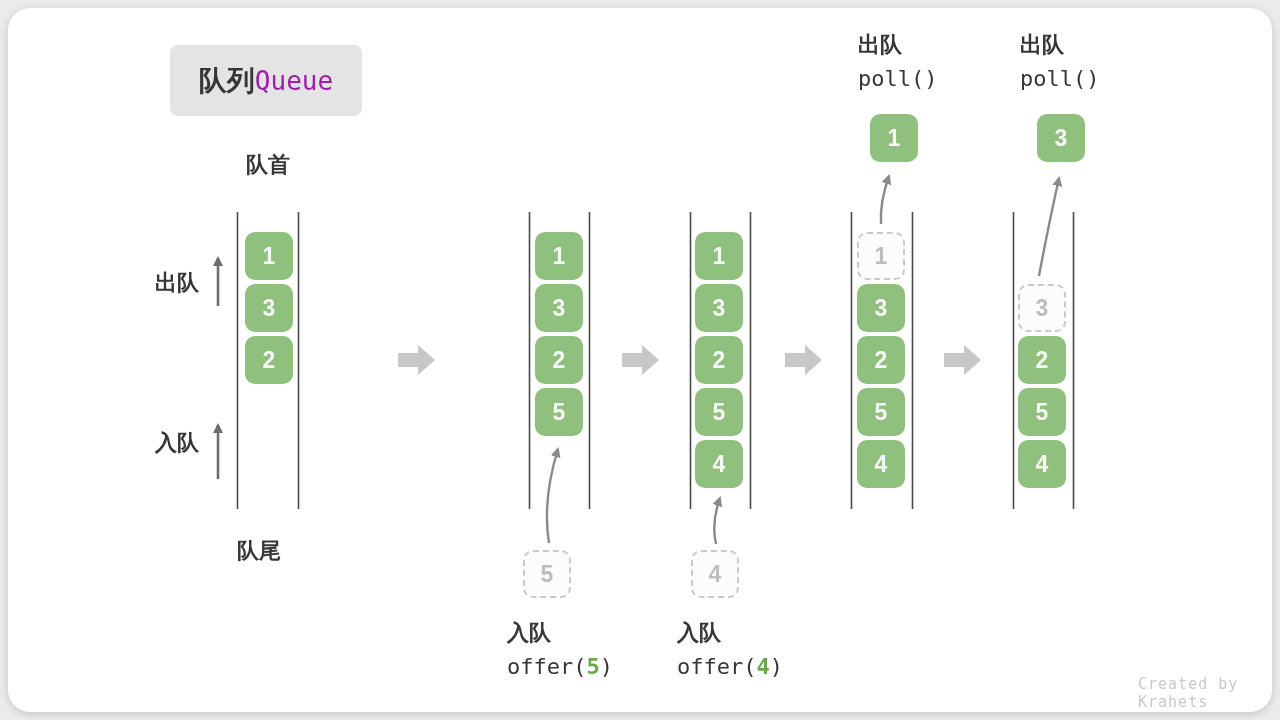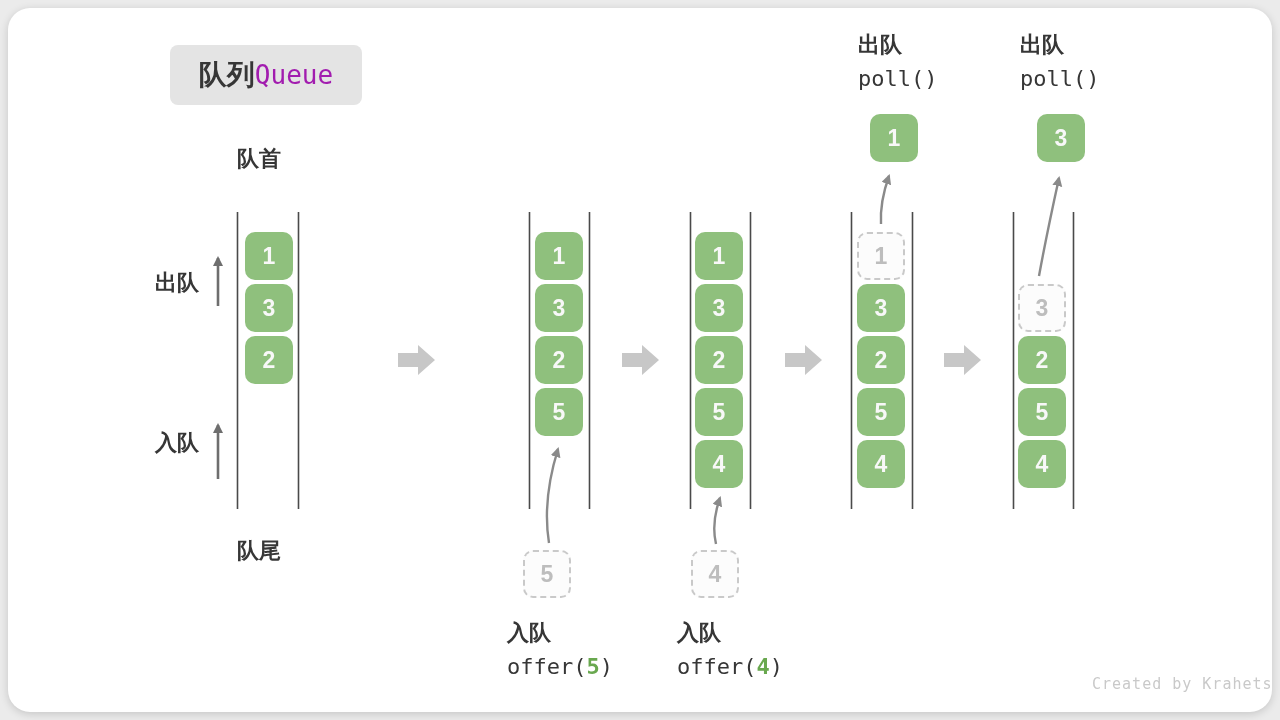--- a/index.html
+++ b/index.html
@@ -18,34 +18,34 @@
     box-shadow: 0 2px 8px rgba(0,0,0,0.16);
   }
   .overlay {
     position: absolute; left: 0; top: 0;
     width: 1280px; height: 720px;
     pointer-events: none;
   }
   .badge {
     position: absolute;
     left: 170px; top: 45px;
-    width: 192px; height: 60px;
+    width: 192px; height: 71px;
     background: #e4e4e4;
     border-radius: 8px;
     display: flex; align-items: center; justify-content: center;
   }
   .badge-zh { font-size: 28px; font-weight: bold; color: #363636; }
   .badge-en { font-size: 26px; color: #a21caf; font-family: "DejaVu Sans Mono", monospace; }
 
   .lbl {
     position: absolute;
     font-size: 22px; font-weight: bold; color: #363636;
     white-space: nowrap;
   }
-  .lbl-front { left: 237px; top: 144px; width: 62px; text-align: left; }
+  .lbl-front { left: 237px; top: 150px; width: 62px; text-align: center; }
   .lbl-rear  { left: 228px; top: 536px; width: 62px; text-align: center; }
   .lbl-deq   { left: 155px; top: 268px; }
   .lbl-enq   { left: 155px; top: 428px; }
 
   .cell {
     position: absolute;
     width: 48px; height: 48px;
     box-sizing: border-box;
     border-radius: 10px;
     display: flex; align-items: center; justify-content: center;
@@ -71,21 +71,21 @@
   .op .zh { display: block; font-size: 22px; font-weight: bold; color: #363636; line-height: 30px; margin-bottom: 5px; }
   .op .code { font-family: "DejaVu Sans Mono", monospace; font-size: 22px; color: #363636; line-height: 28px; margin-top: 8px; }
   .op .arg { color: #69A84F; font-weight: bold; }
   .op-enq5 { left: 507px; top: 618px; }
   .op-enq4 { left: 677px; top: 618px; }
   .op-deq1 { left: 858px; top: 30px; }
   .op-deq2 { left: 1020px; top: 30px; }
 
   .watermark {
     position: absolute;
-    left: 1092px; top: 675px;
+    left: 1138px; top: 675px;
     font-family: "DejaVu Sans Mono", monospace;
     font-size: 15px;
     color: #c9c9c9;
     letter-spacing: 1px;
   }
 </style>
 </head>
 <body>
 
 <div class="card"></div>

